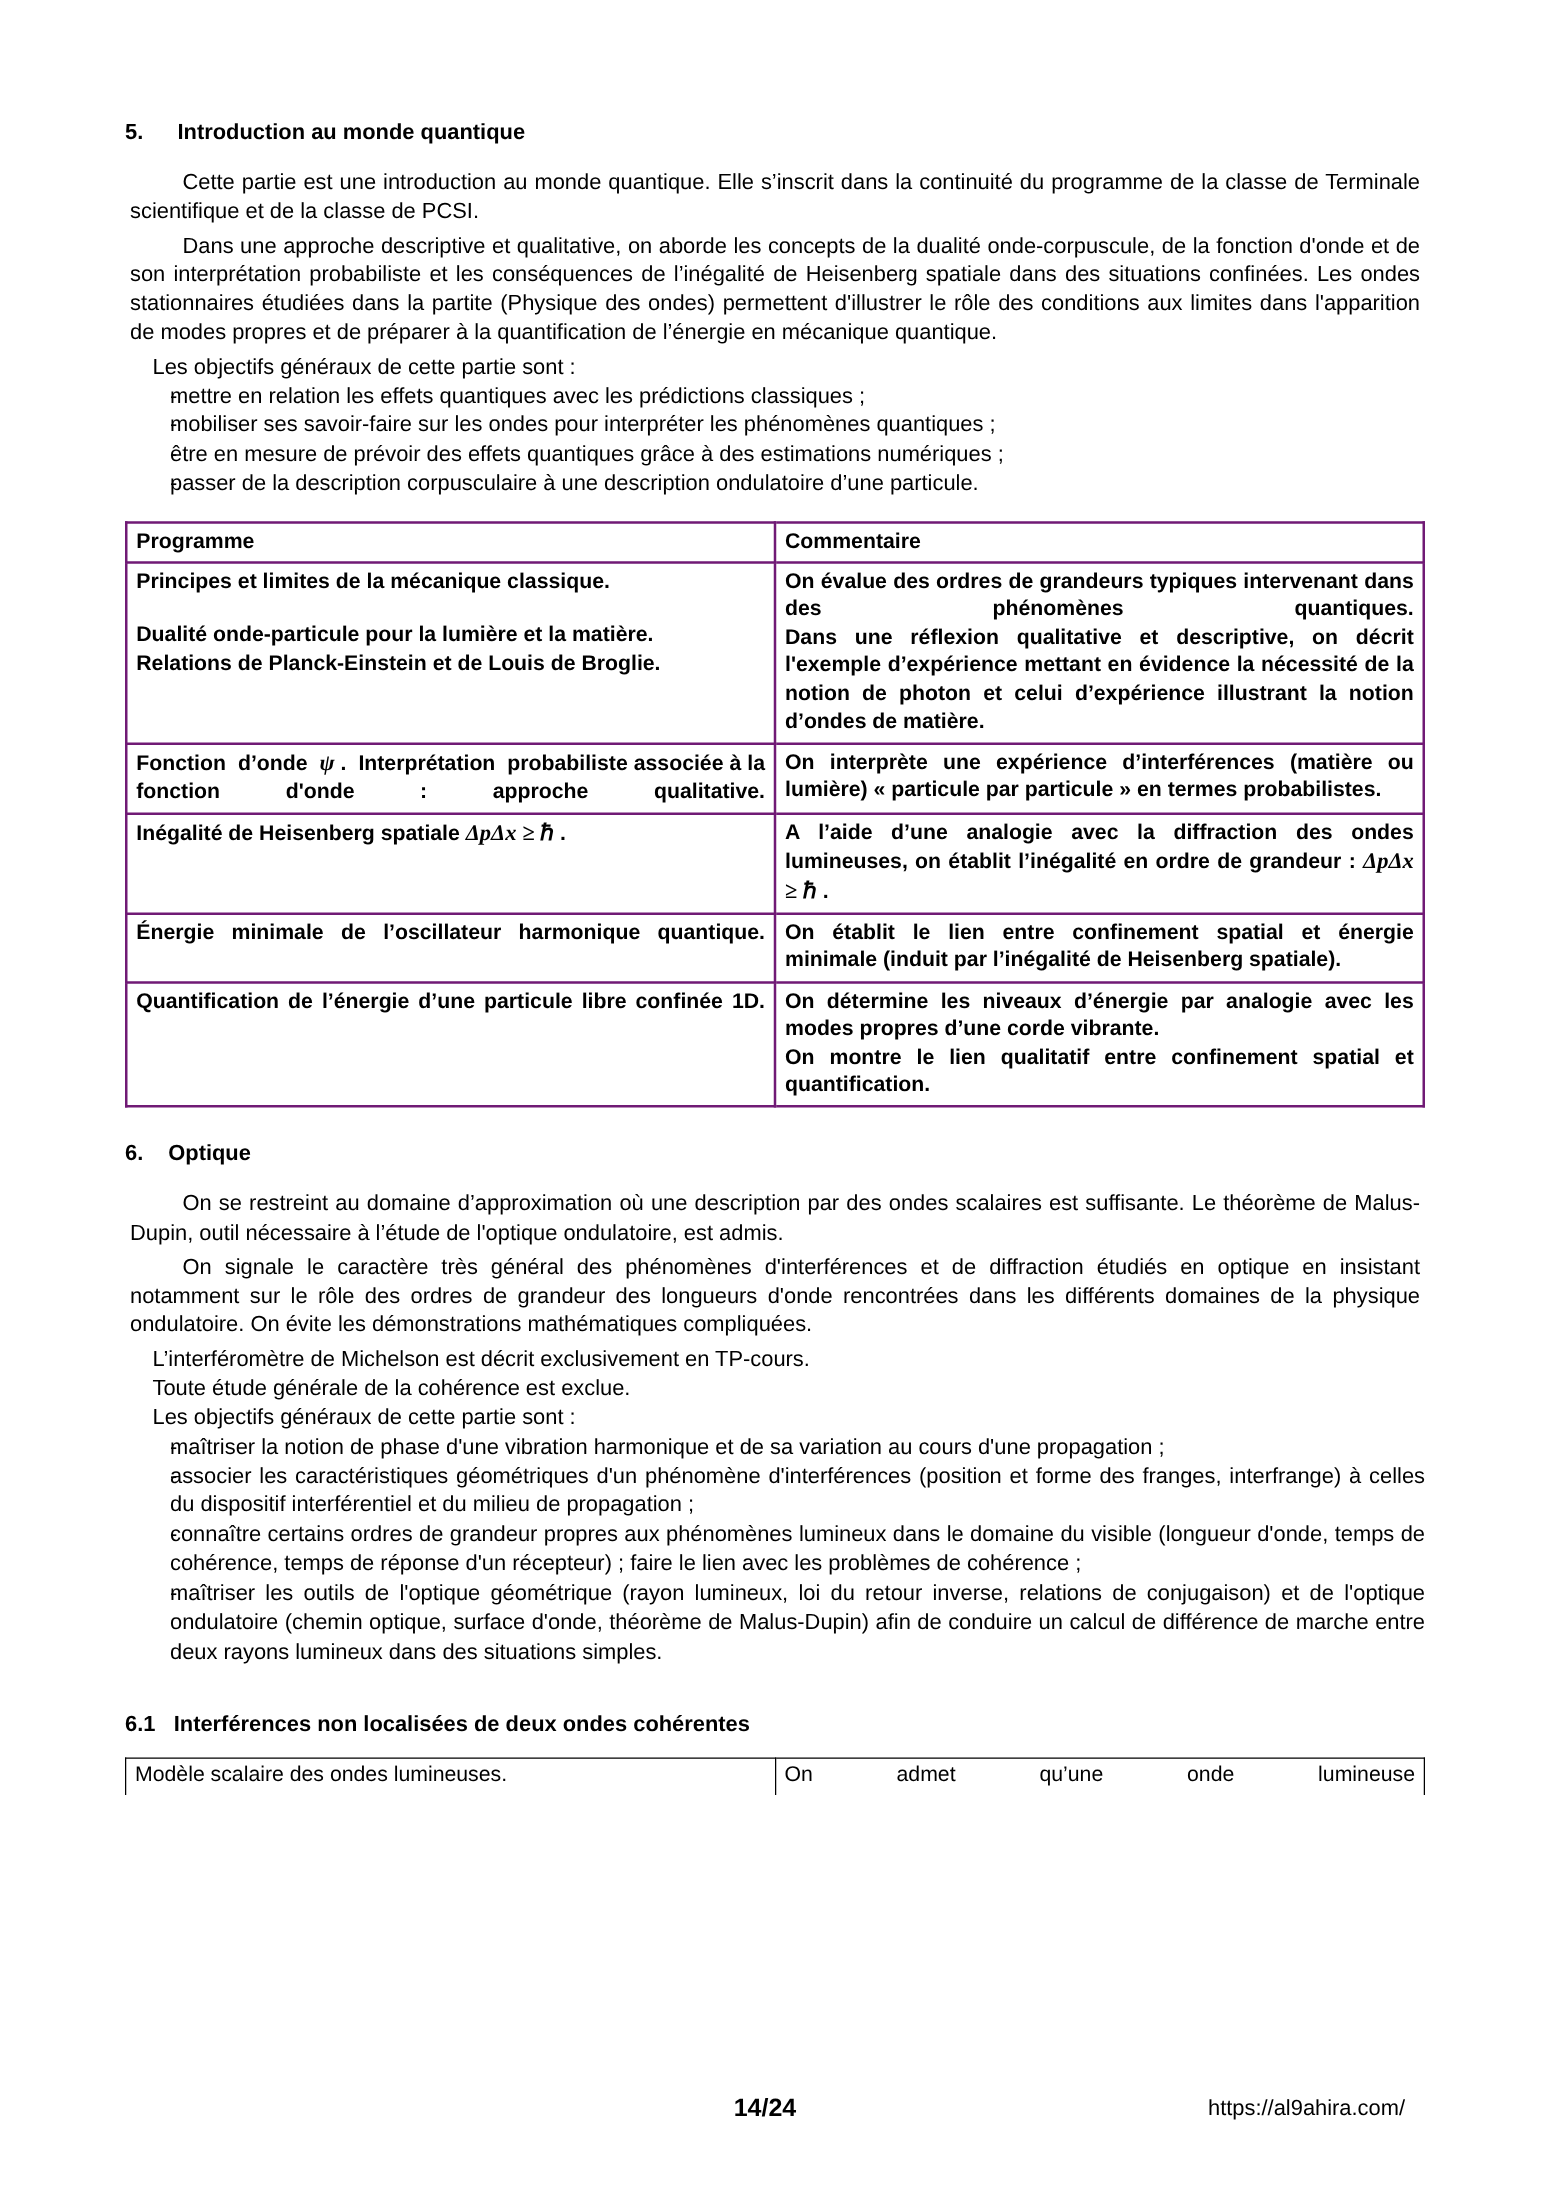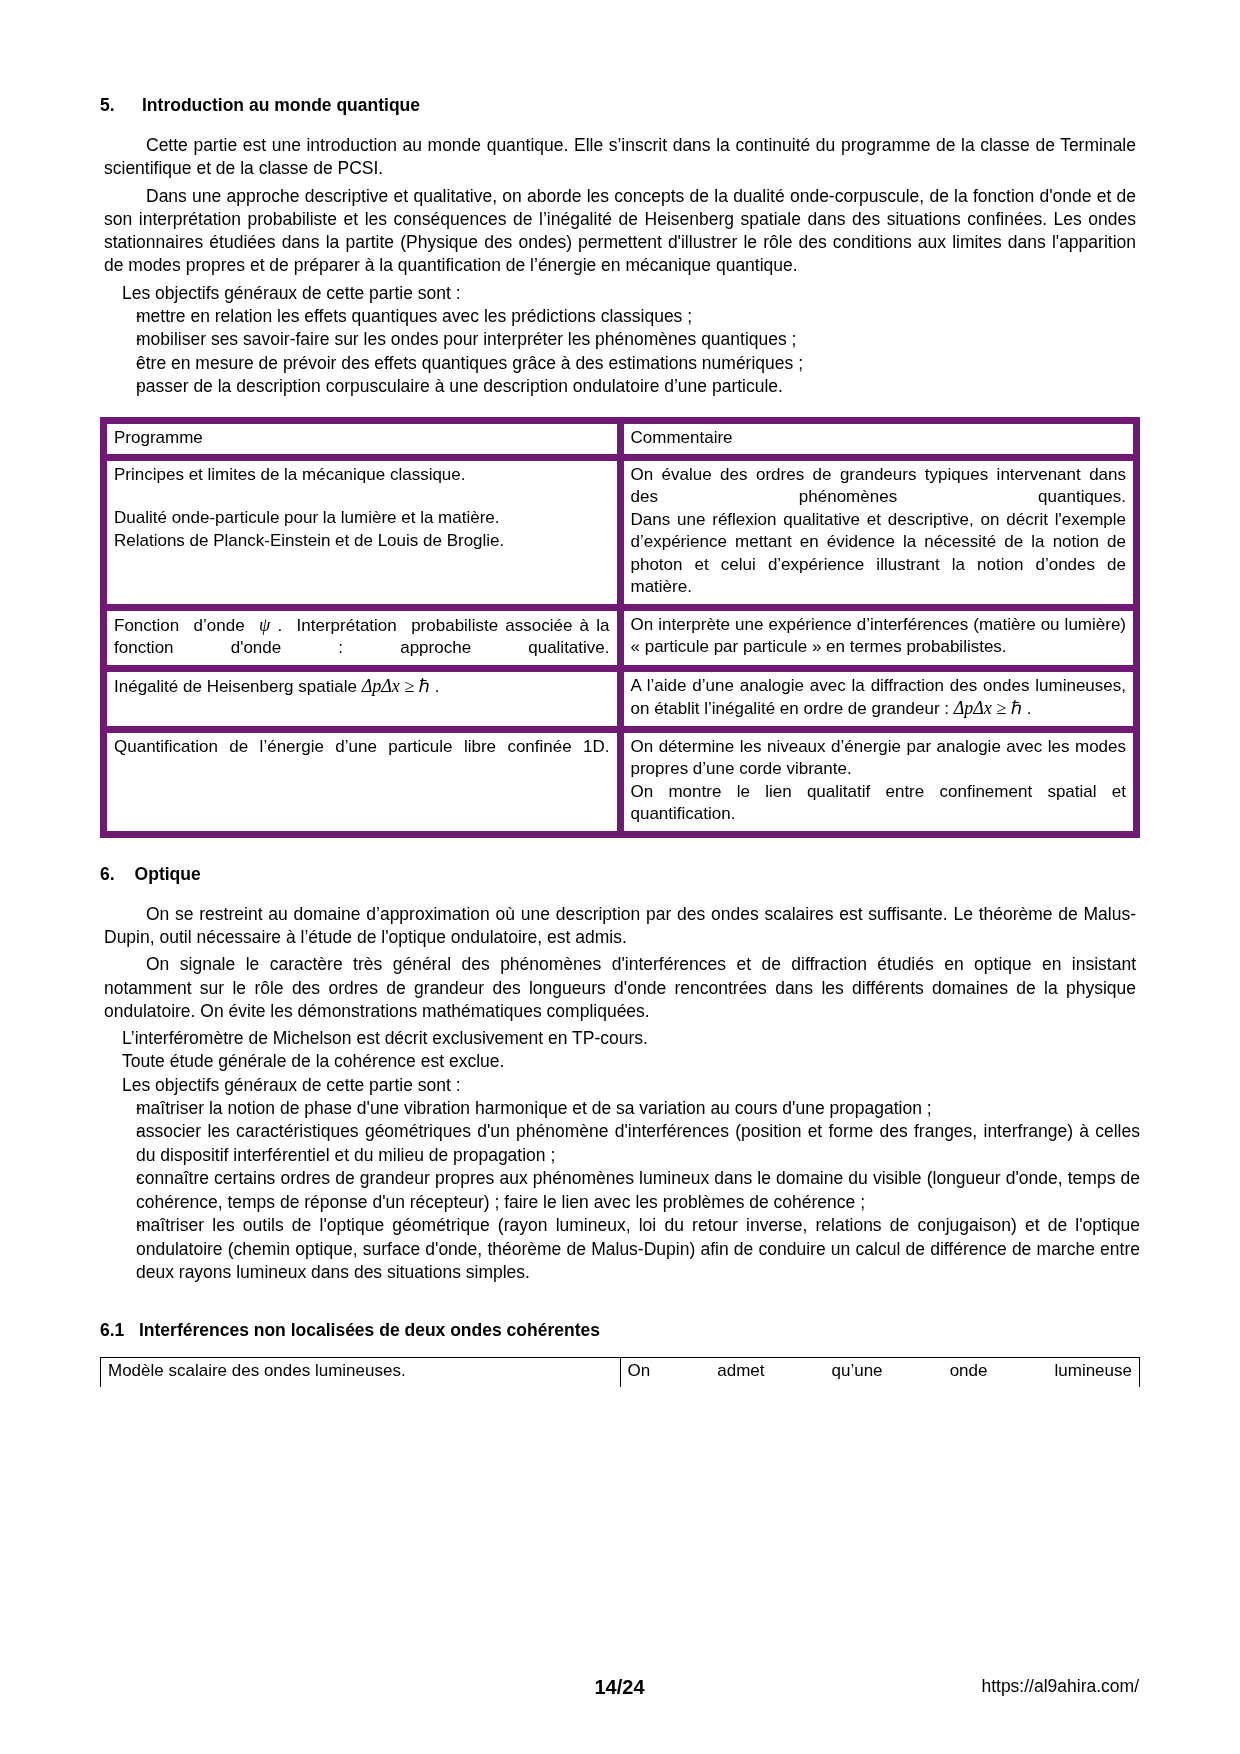--- a/index.html
+++ b/index.html
@@ -70,27 +70,27 @@
     flex: 1 1 auto;
     text-align: justify;
   }
   table.prog {
     width: 100%;
     border-collapse: collapse;
     margin-top: 18px;
     table-layout: fixed;
   }
   table.prog td, table.prog th {
-    border: 7px solid #701a75;
+    border: 2px solid #701a75;
     font-size: 17px;
     line-height: 1.32;
     padding: 3px 7px 5px 7px;
     vertical-align: top;
     text-align: justify;
-    font-weight: normal;
+    font-weight: bold;
   }
   table.prog th {
     text-align: left;
   }
   table.prog col.c1 { width: 50%; }
   table.prog col.c2 { width: 50%; }
   .mathi {
     font-family: "Liberation Serif", serif;
     font-style: italic;
     font-size: 18px;
@@ -130,21 +130,21 @@
     vertical-align: top;
     margin-left: 40px;
   }
   .justify-spread {
     text-align: justify;
     text-align-last: justify;
   }
   .footer {
     position: absolute;
     left: 0;
-    right: 1px;
+    right: 16px;
     bottom: 48px;
     height: 30px;
   }
   .footer .pagenum {
     position: absolute;
     left: 0;
     right: 0;
     text-align: center;
     font-size: 20px;
     font-weight: bold;
@@ -223,20 +223,28 @@
       <tr>
         <td>
           <div>Inégalité de Heisenberg spatiale <span class="mathi">ΔpΔx</span> <span class="mathr">≥ ℏ</span> .</div>
         </td>
         <td>
           <div>A l’aide d’une analogie avec la diffraction des ondes lumineuses, on établit l’inégalité en ordre de grandeur : <span class="mathi">ΔpΔx</span> <span class="mathr">≥ ℏ</span> .</div>
         </td>
       </tr>
       <tr>
         <td>
+          <div class="justify-spread">Énergie minimale de l’oscillateur harmonique quantique.</div>
+        </td>
+        <td>
+          <div>On établit le lien entre confinement spatial et énergie minimale (induit par l’inégalité de Heisenberg spatiale).</div>
+        </td>
+      </tr>
+      <tr>
+        <td>
           <div class="justify-spread">Quantification de l’énergie d’une particule libre confinée 1D.</div>
         </td>
         <td>
           <div>On détermine les niveaux d’énergie par analogie avec les modes propres d’une corde vibrante.</div>
           <div>On montre le lien qualitatif entre confinement spatial et quantification.</div>
         </td>
       </tr>
     </tbody>
   </table>
 

